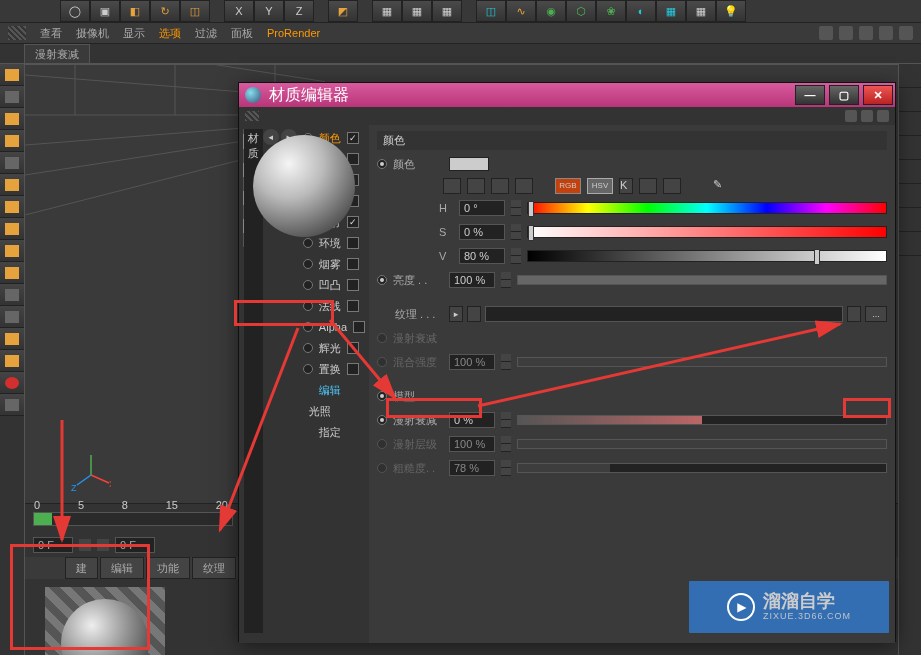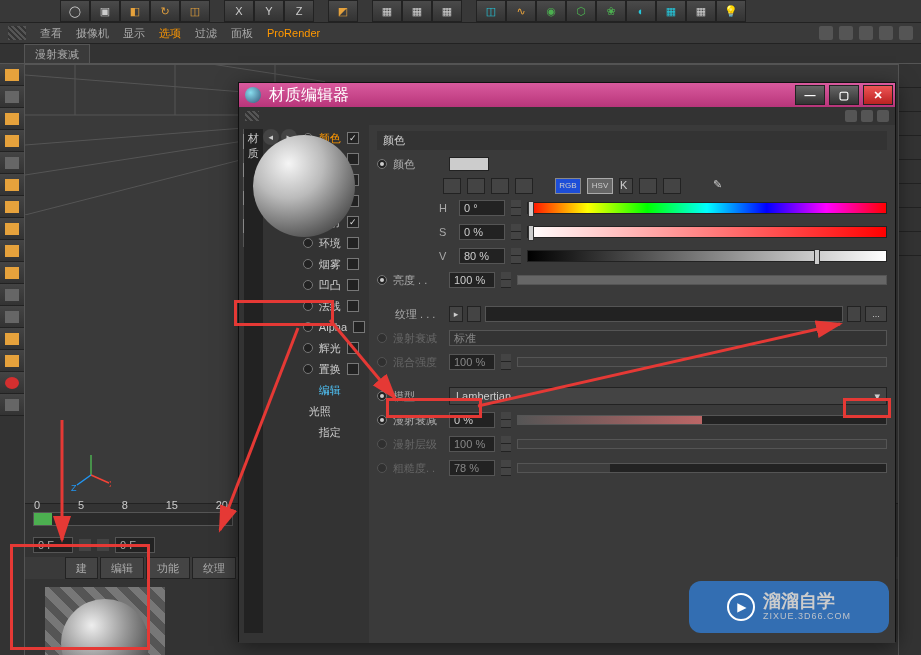--- a/index.html
+++ b/index.html
@@ -106,21 +106,21 @@
     .row .rad.dim{opacity:.4}
     .row .lbl{width:50px;color:#aaa}
     .row .lbl.dim{color:#666}
     .row .swatch{width:40px;height:14px;background:#ccc;border:1px solid #222}
     .row .val{width:46px;height:16px;background:#222;border:1px solid #555;padding:0 4px;display:flex;align-items:center;color:#ccc}
     .row .spin{width:10px;height:16px;background:#444;display:flex;flex-direction:column}
     .row .spin::before,.row .spin::after{content:"";flex:1;border-bottom:1px solid #222}
     
     .icon-row{display:flex;gap:6px;align-items:center;padding-left:66px}
     .icon-row .ib{width:18px;height:16px;background:#444;border:1px solid #222}
-    .icon-row .ib.hsv{width:26px;background:#1d4ed8;color:#ccc;font-size:8px;text-align:center;line-height:14px;border:1px solid #888}
+    .icon-row .ib.hsv{width:26px;background:#c2410c;color:#ccc;font-size:8px;text-align:center;line-height:14px;border:1px solid #888}
     
     .slider-h{flex:1;height:12px;background:linear-gradient(90deg,red,yellow,lime,cyan,blue,magenta,red);border:1px solid #222;position:relative}
     .slider-s{flex:1;height:12px;background:linear-gradient(90deg,#fff,#f00);border:1px solid #222;position:relative}
     .slider-v{flex:1;height:12px;background:linear-gradient(90deg,#000,#fff);border:1px solid #222;position:relative}
     .slider-g{flex:1;height:10px;background:#222;border:1px solid #555;position:relative}
     .slider-g .fill{position:absolute;left:0;top:0;bottom:0;background:#666}
     .thumb{position:absolute;top:-2px;width:6px;height:16px;background:#ccc;border:1px solid #333}
     
     .tex-row{display:flex;align-items:center;gap:4px}
     .tex-row .tb{width:14px;height:16px;background:#444;border:1px solid #222;display:flex;align-items:center;justify-content:center;font-size:9px}
@@ -129,21 +129,21 @@
     .tex-row .field{flex:1;height:16px;background:#222;border:1px solid #555}
     
     .dropdown{flex:1;height:18px;background:#444;border:1px solid #222;padding:0 6px;display:flex;align-items:center;color:#ccc;position:relative}
     .dropdown::after{content:"▾";position:absolute;right:6px}
     
     
     .anno{position:absolute;border:3px solid #e53935;pointer-events:none}
     .arrow{position:absolute;pointer-events:none}
     
     
-    .wm{position:absolute;right:32px;bottom:22px;width:200px;height:52px;background:rgba(50,120,200,.85);display:flex;align-items:center;justify-content:center;gap:8px;color:#fff;font-size:14px;border-radius:12px}
+    .wm{position:absolute;right:32px;bottom:22px;width:200px;height:52px;background:rgba(50,120,200,.85);display:flex;align-items:center;justify-content:center;gap:8px;color:#fff;font-size:14px;border-radius:1px}
     .wm .play{width:28px;height:28px;border:2px solid #fff;border-radius:50%;display:flex;align-items:center;justify-content:center}
     .wm .play::after{content:"▶";color:#fff;font-size:12px;margin-left:2px}
     .wm .txt{display:flex;flex-direction:column;line-height:1.1}
     .wm .txt .s{font-size:9px;opacity:.9;letter-spacing:1px}
   </style>
 </head>
 <body>
 
 <div class="top-toolbar">
   <div class="tool-ico">◯</div>
@@ -456,38 +456,36 @@
         <div class="tb tri"></div>
         <div class="tb"></div>
         <div class="field"></div>
         <div class="tb"></div>
         <div class="tb dots">...</div>
       </div>
 
       <div class="row">
         <div class="rad dim"></div>
         <div class="lbl dim">漫射衰减</div>
-        <div class="val" style="flex:1;background:#333;color:#888">标准</div>
       </div>
       <div class="row">
         <div class="rad dim"></div>
         <div class="lbl dim">混合强度</div>
         <div class="val" style="color:#888">100 %</div>
           <div class="spin"></div>
         <div class="slider-g">
             <div class="fill" style="width:100%;opacity:.4"></div>
           </div>
       </div>
 
       <div style="height:6px"></div>
 
       <div class="row">
         <div class="rad on"></div>
         <div class="lbl">模型 . .</div>
-        <div class="dropdown">Lambertian</div>
       </div>
       <div class="row">
         <div class="rad on"></div>
         <div class="lbl">漫射衰减</div>
         <div class="val">0 %</div>
           <div class="spin"></div>
         <div class="slider-g">
             <div class="fill" style="width:50%;background:linear-gradient(90deg,#555,#b66)"></div>
           </div>
       </div>

